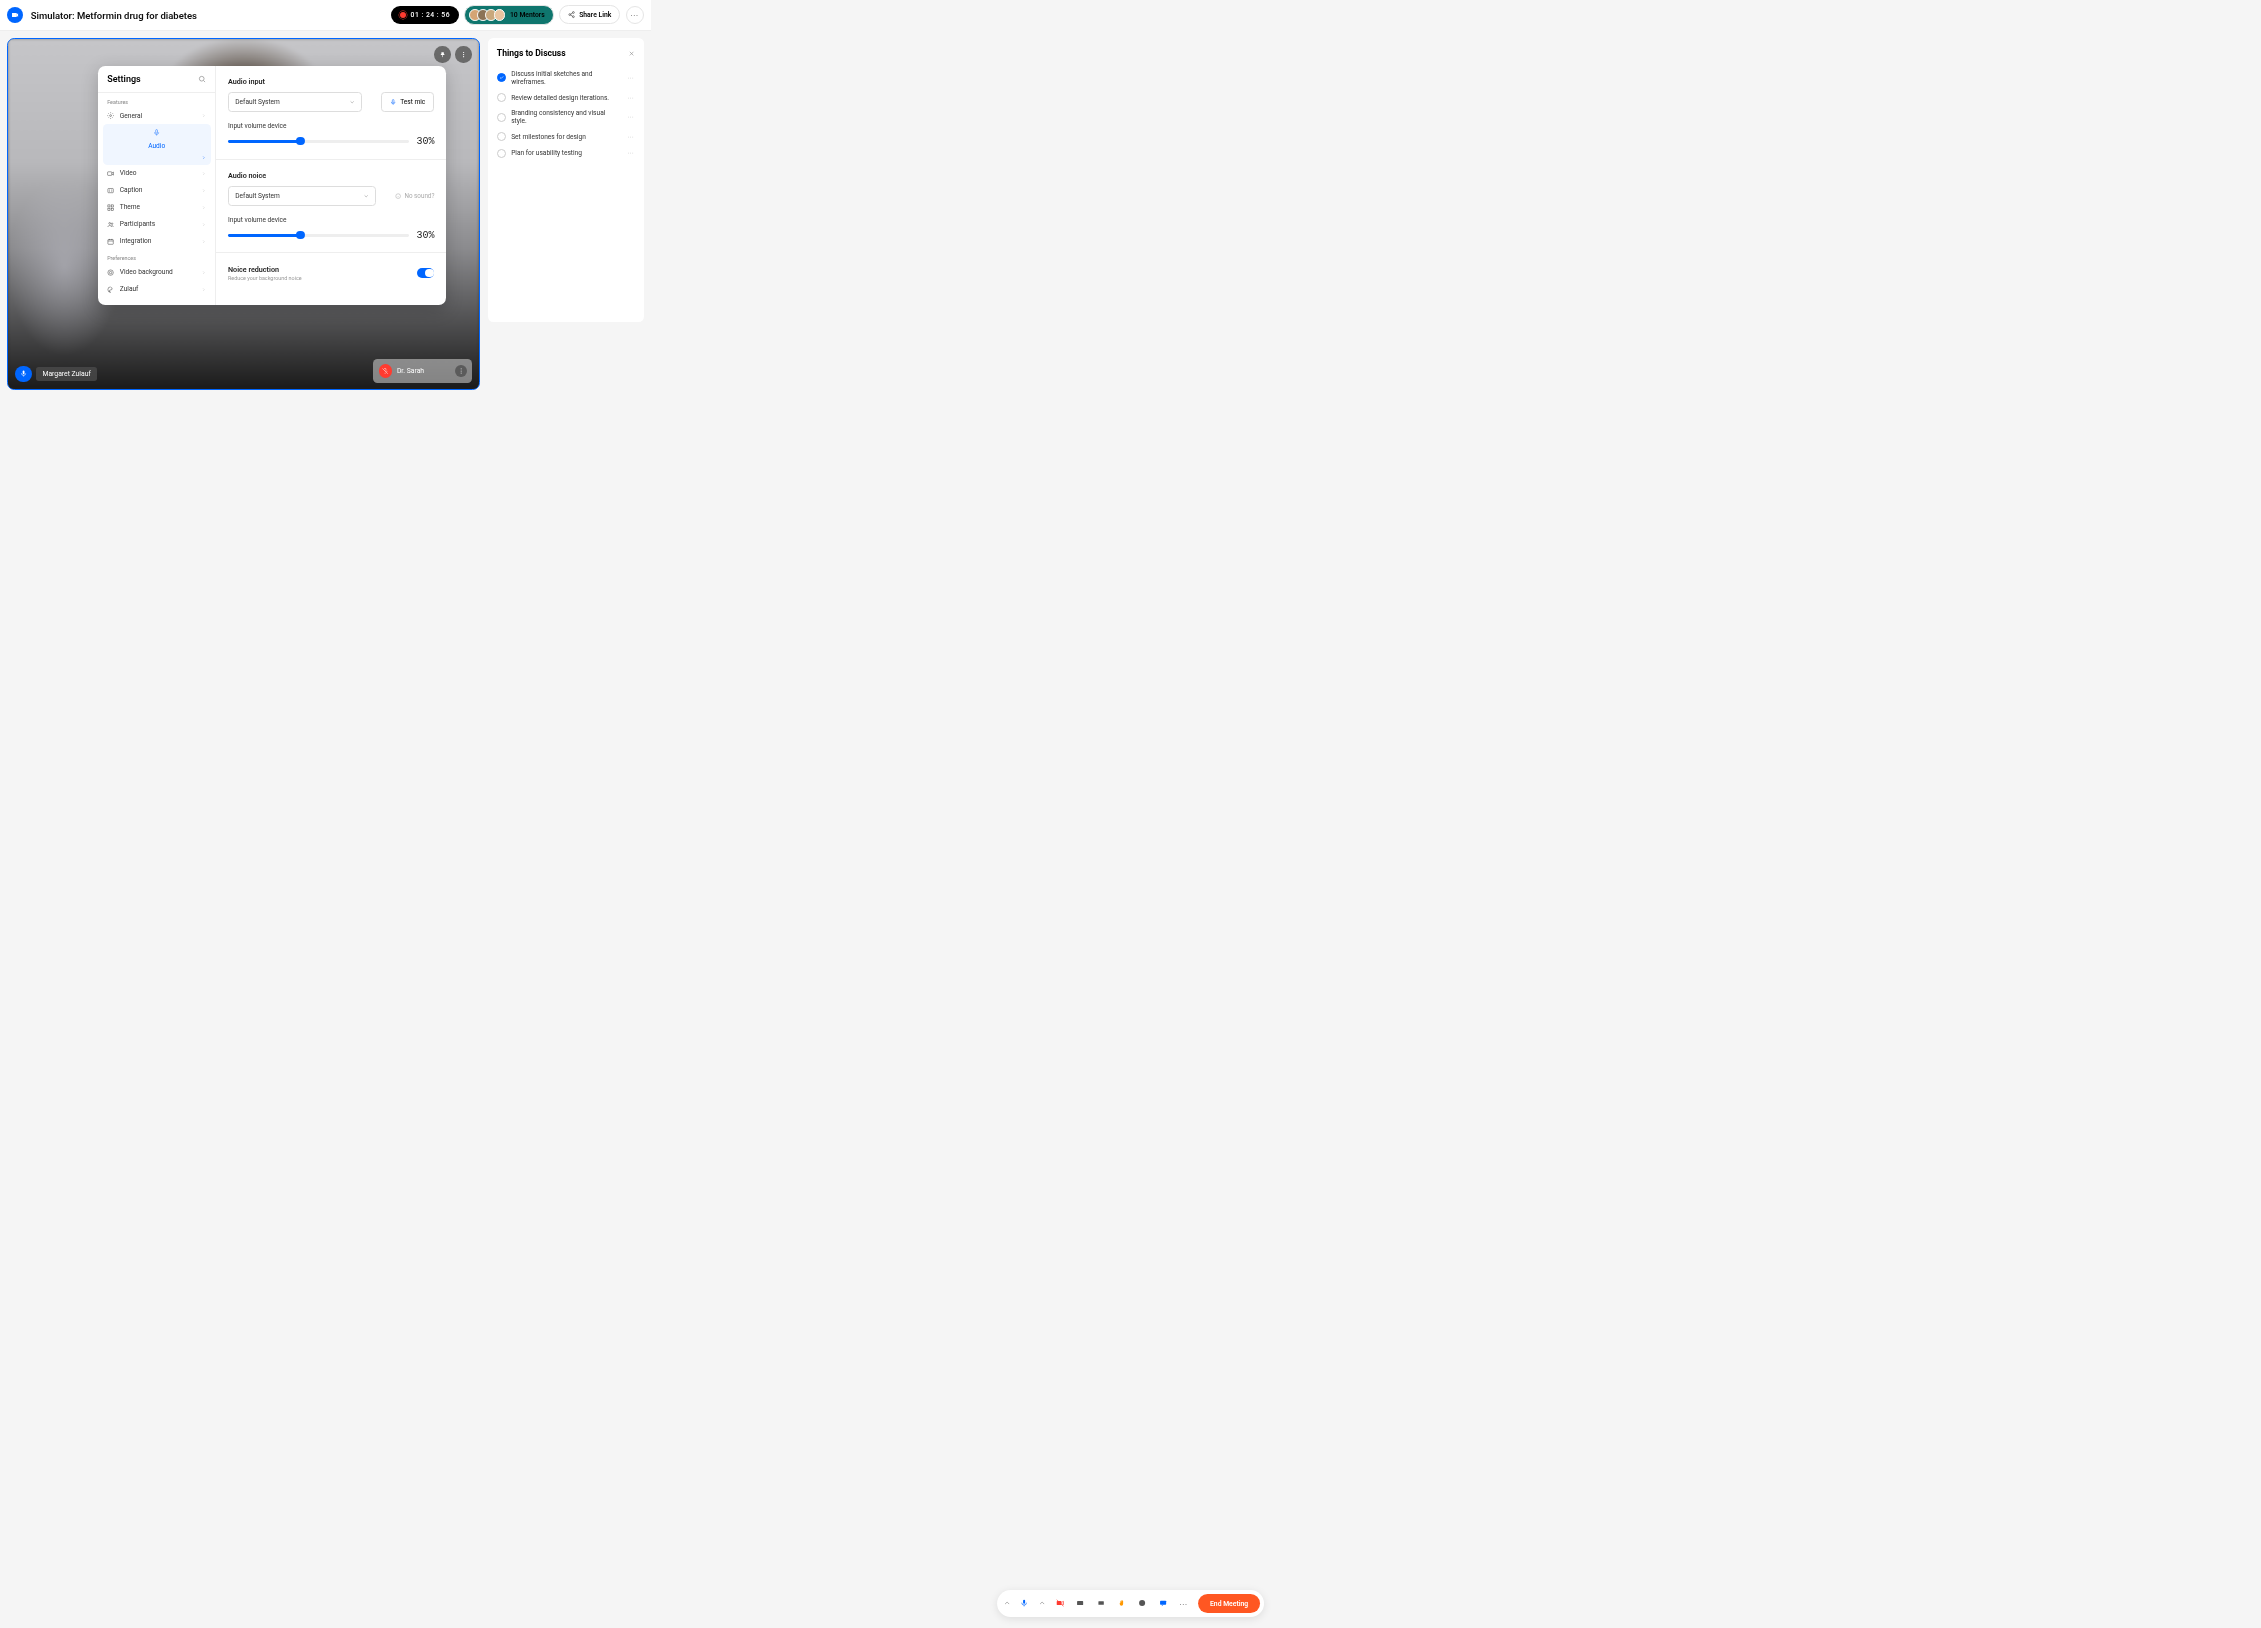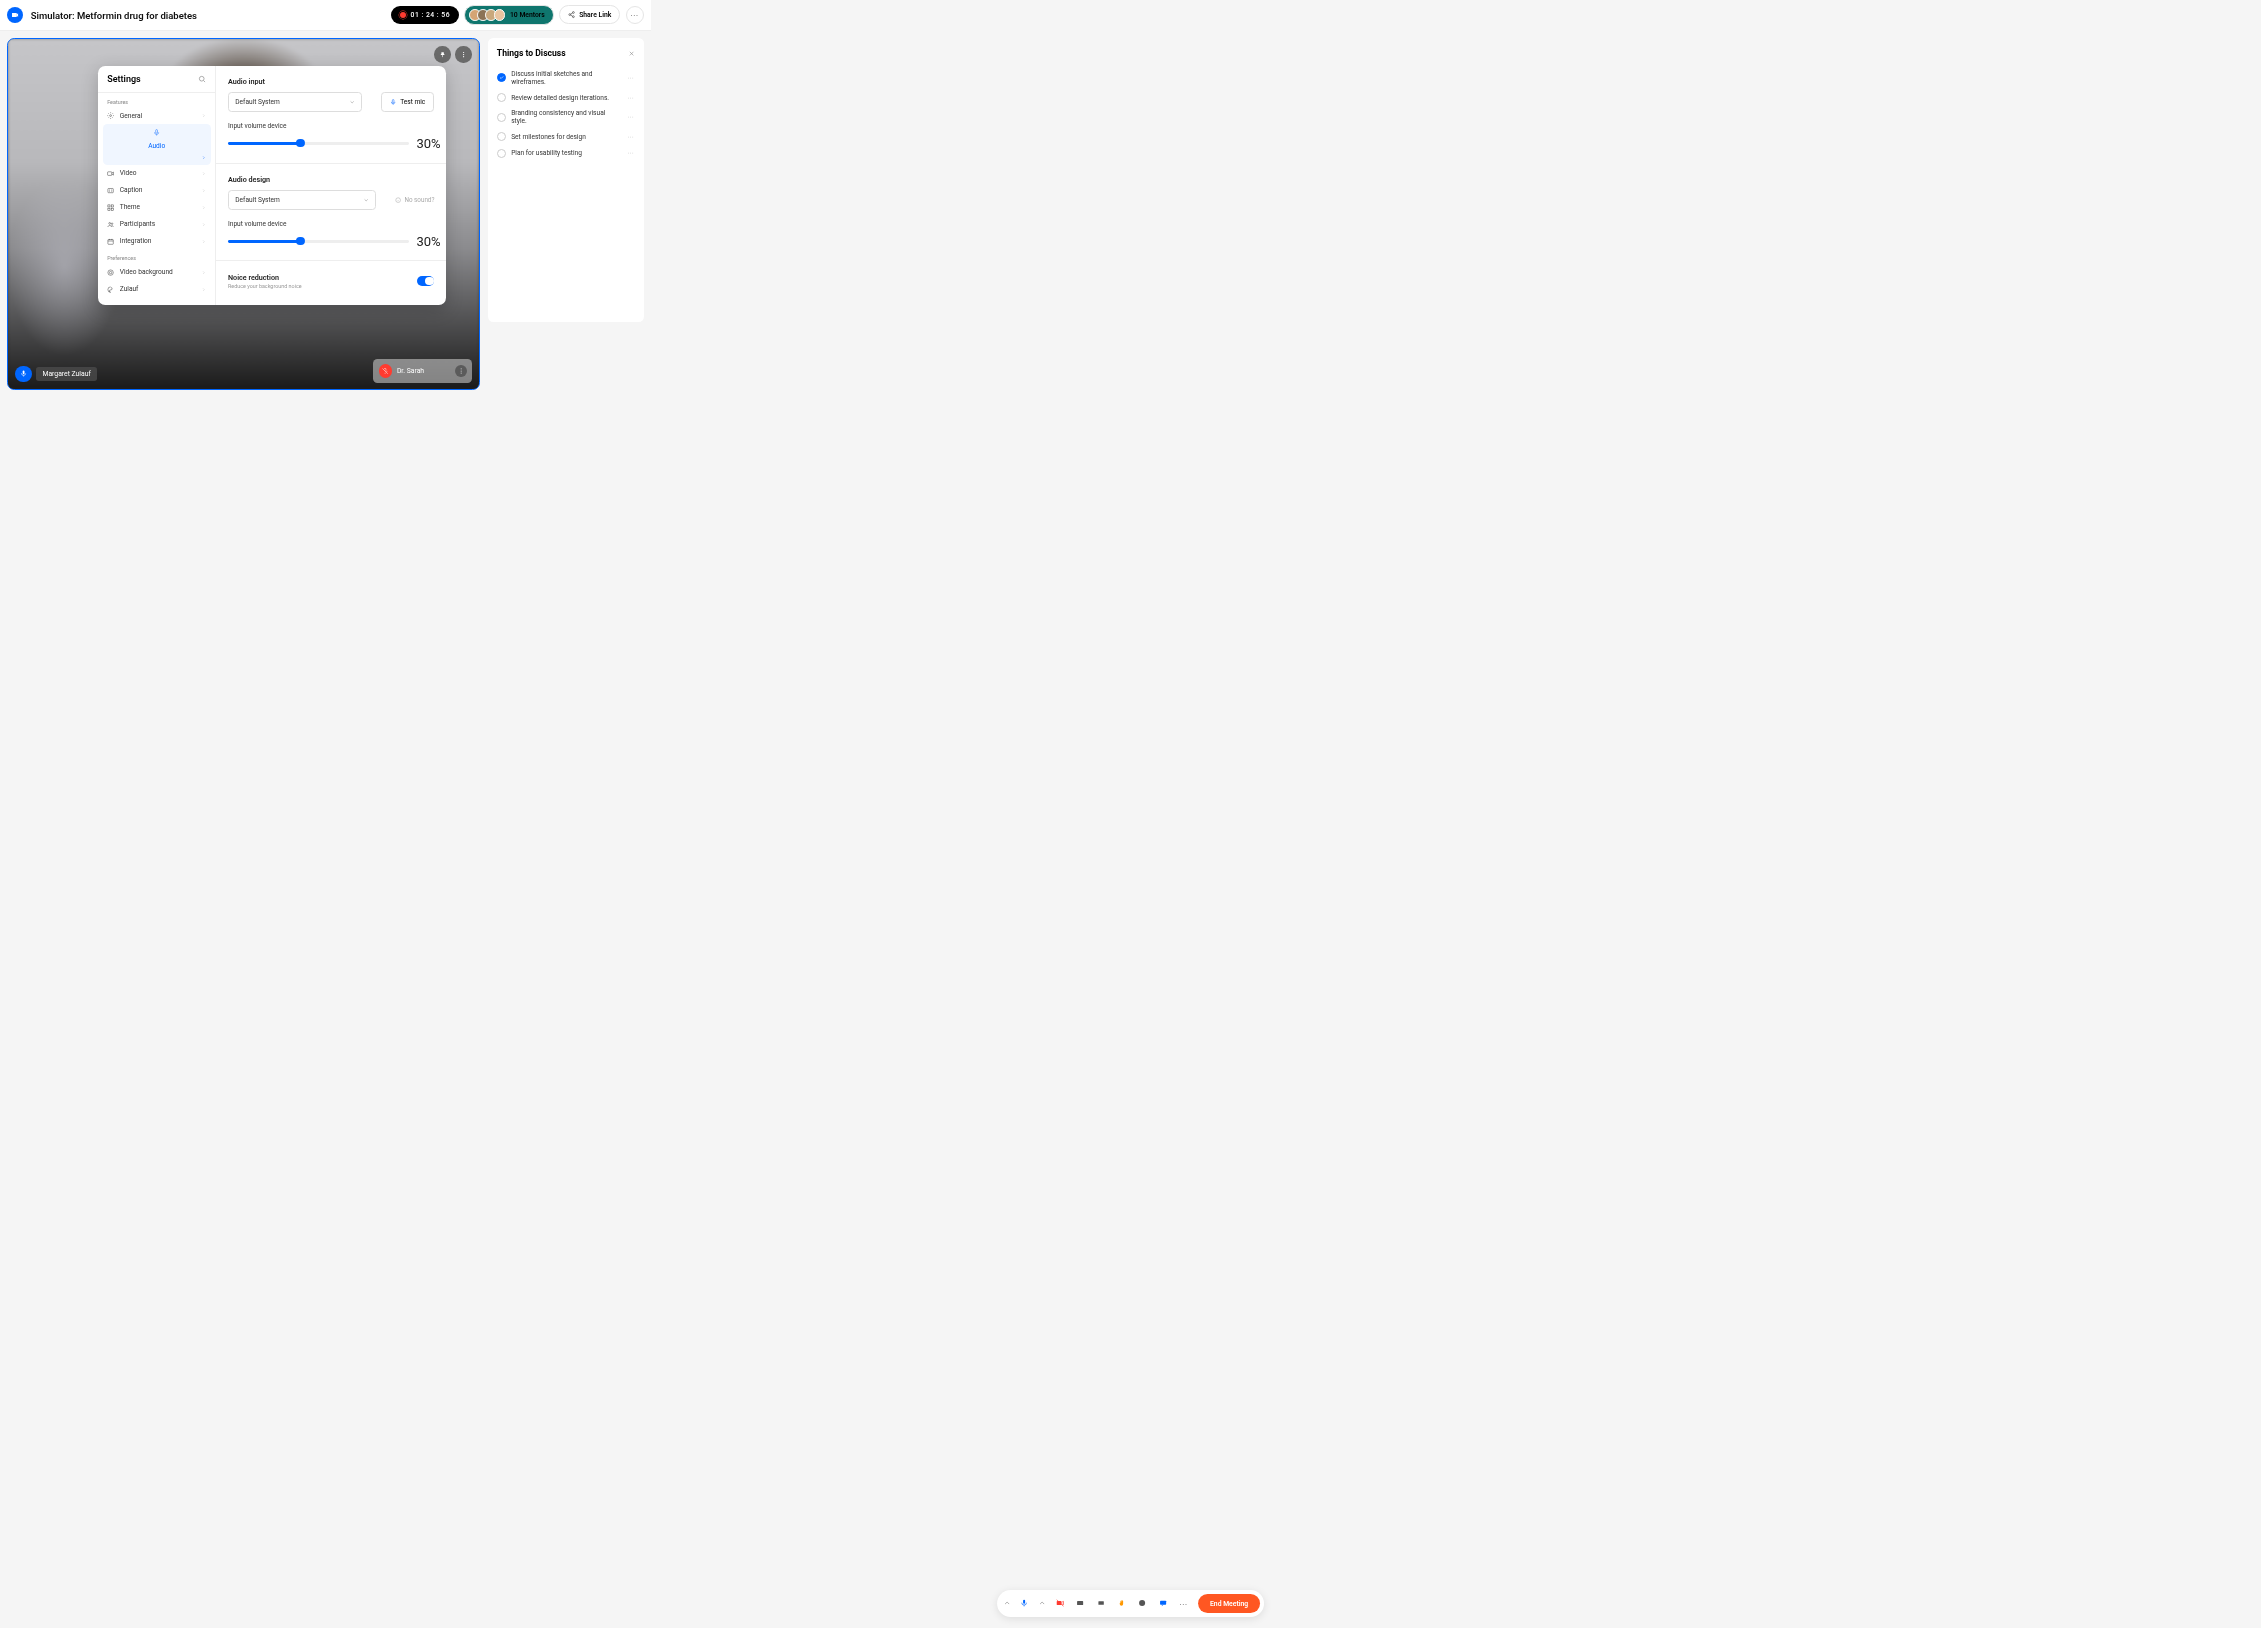--- a/index.html
+++ b/index.html
@@ -181,21 +181,21 @@
 }
 .slider-fill {
   position: absolute; left: 0; top: 0; bottom: 0;
   background: #0066ff; border-radius: 1.4px;
 }
 .slider-thumb {
   position: absolute; top: 50%; transform: translate(-50%, -50%);
   width: 8.1px; height: 8.1px; border-radius: 50%;
   background: #0066ff;
 }
-.slider-val { font-size: 13px; color: #222; width: 18px; text-align: left; }
+.slider-val { font-size: 10px; color: #222; width: 18px; text-align: left; font-family: Liberation Mono, monospace; }
 .divider { height: 0.5px; background: #eee; margin: 11.8px -11.8px; }
 .no-sound { color: #aaa; font-size: 6.3px; display: flex; align-items: center; gap: 2.7px; }
 .no-sound svg { width: 6.3px; height: 6.3px; stroke: #aaa; fill: none; stroke-width: 2; }
 .toggle-row { display: flex; align-items: center; justify-content: space-between; }
 .toggle-row .tdesc { font-size: 5.4px; color: #999; margin-top: 1.4px; }
 .toggle {
   width: 17px; height: 10px; background: #0066ff; border-radius: 5px;
   position: relative;
 }
 .toggle::after {
@@ -426,21 +426,21 @@
         <div class="slider-row">
           <div class="slider">
             <div class="slider-fill" style="width:40%"></div>
             <div class="slider-thumb" style="left:40%"></div>
           </div>
           <div class="slider-val">30%</div>
         </div>
 
         <div class="divider"></div>
 
-        <div class="sec-title">Audio design</div>
+        <div class="sec-title">Audio noice</div>
         <div class="row">
           <div class="select">
             <span>Default System</span>
             <svg viewBox="0 0 24 24">
                 <path d="M6 9l6 6 6-6"></path>
               </svg>
           </div>
           <div class="no-sound">
             <svg viewBox="0 0 24 24">
                 <circle cx="12" cy="12" r="9"></circle>

